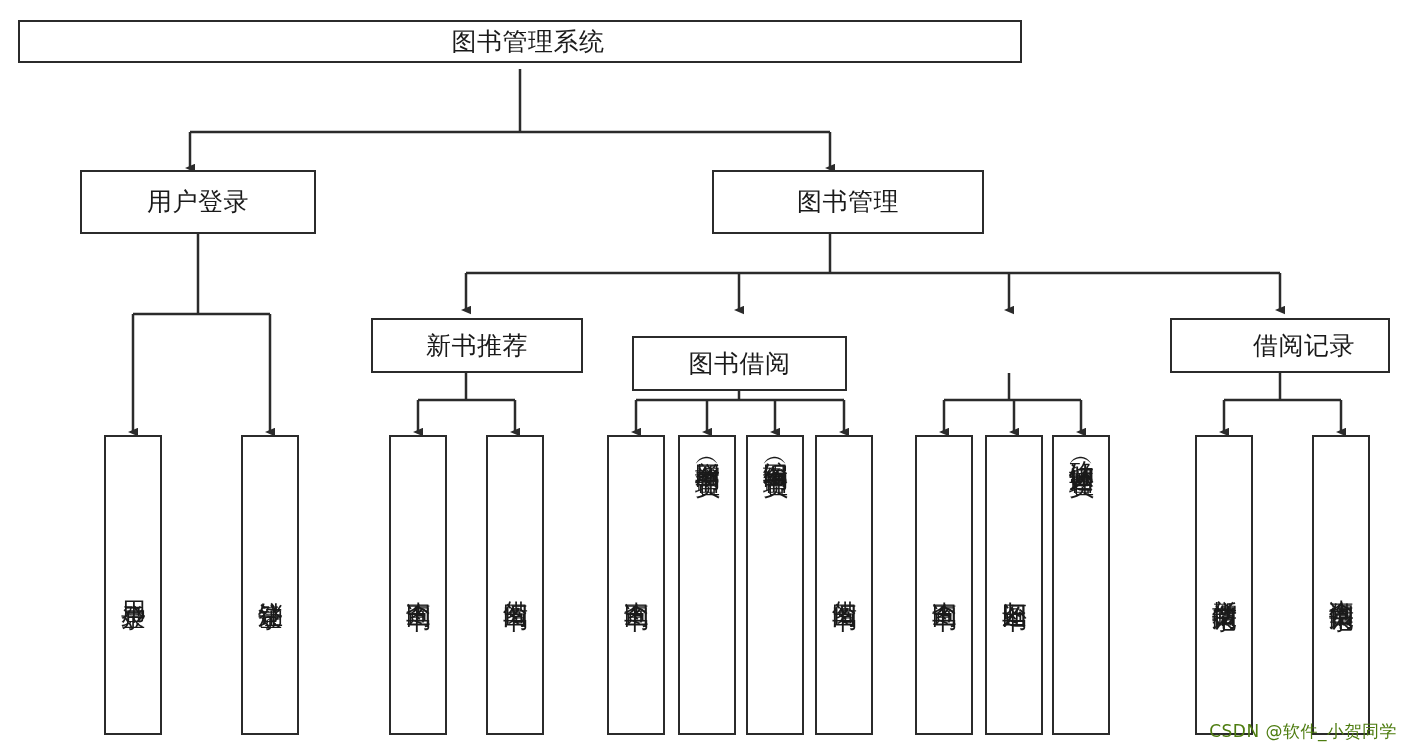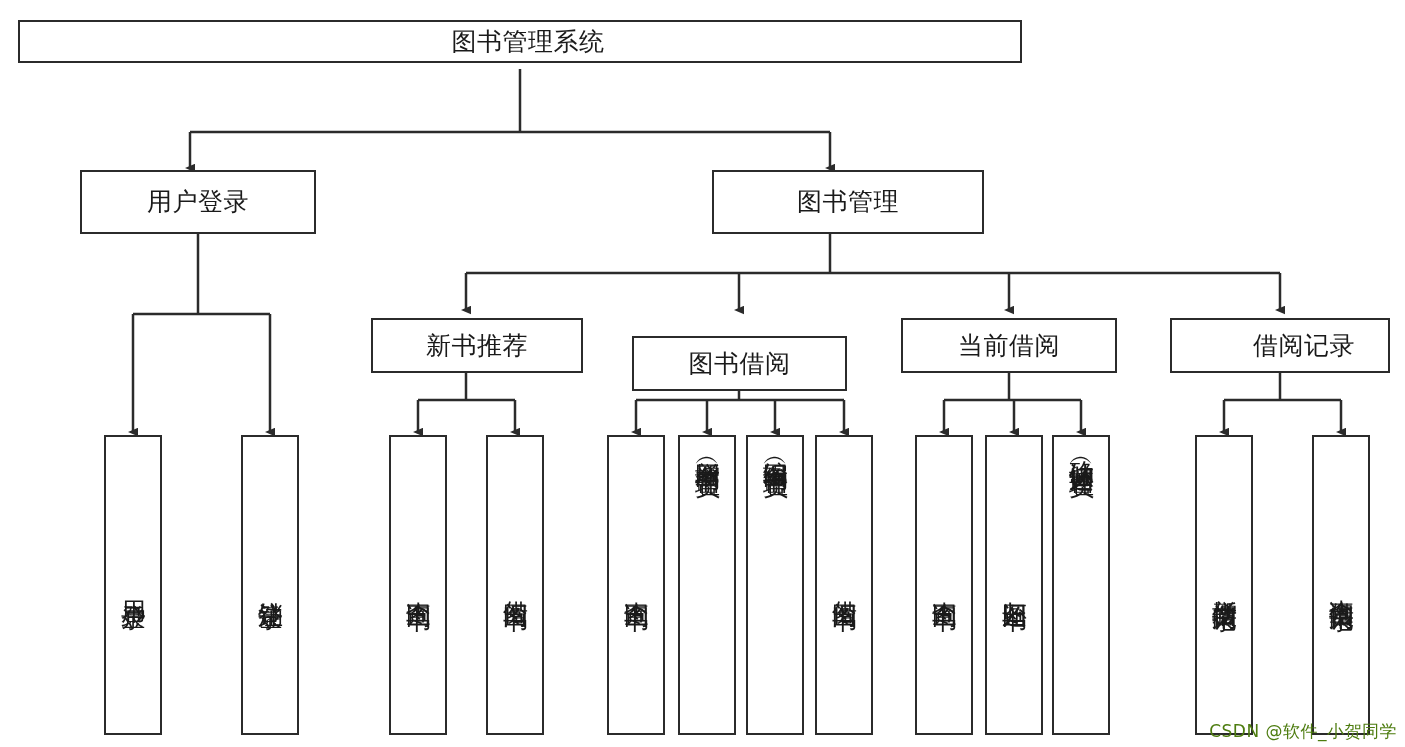--- a/index.html
+++ b/index.html
@@ -147,23 +147,20 @@
   </div>
 
   <div class="node h" style="left:361px; top:318px; width:212px; height:55px;margin-left:10px;">
     <span class="node-label">新书推荐</span>
   </div>
 
   <div class="node h" style="left:632px; top:318px; width:215px; height:55px;margin-top:18px;">
     <span class="node-label">图书借阅</span>
   </div>
 
-  <div class="node h" style="left:901px; top:318px; width:216px; height:55px;">
-    <span class="node-label">当前借阅</span>
-  </div>
 
   <div class="node h" style="left:1170px; top:318px; width:220px; height:55px;padding-left:48px;">
     <span class="node-label">借阅记录</span>
   </div>
 
   <div class="node v center-text" style="left:104px; top:435px; width:58px; height:300px;">
     <span class="node-label">用户登录</span>
   </div>
 
   <div class="node v center-text" style="left:241px; top:435px; width:58px; height:300px;">

